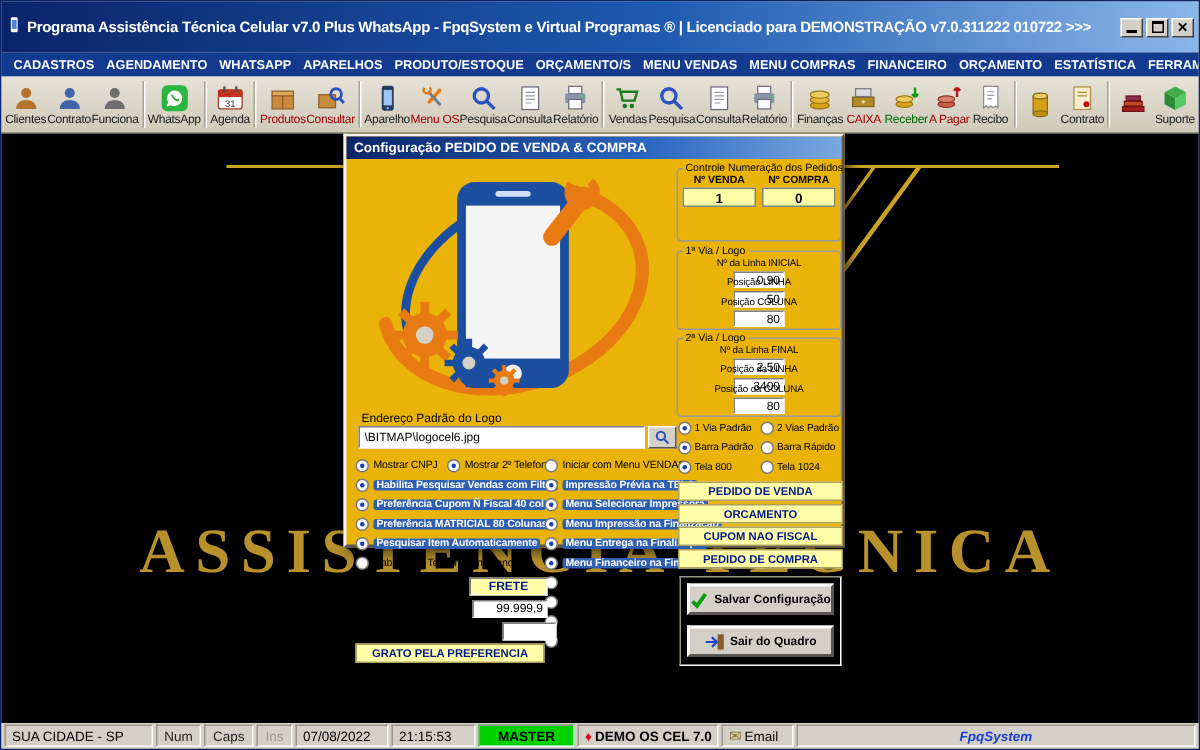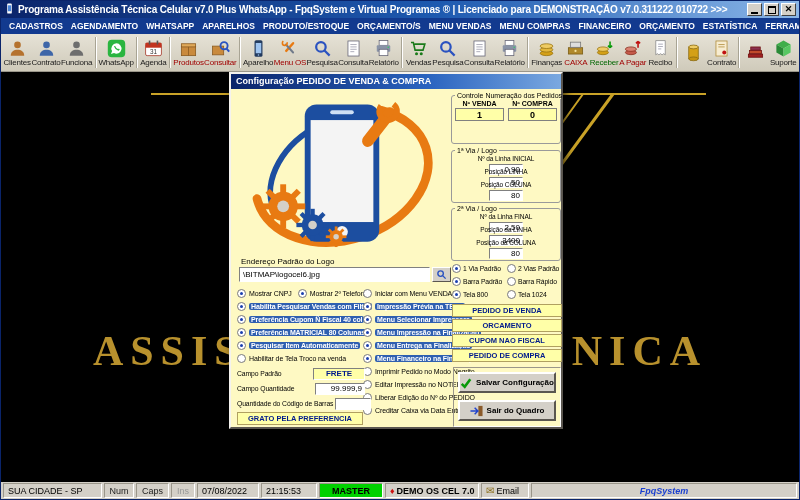--- a/index.html
+++ b/index.html
@@ -1,21 +1,21 @@
 <!DOCTYPE html>
 <html><head>
 <meta charset="utf-8">
 <style>
   *{margin:0;padding:0;box-sizing:border-box;}
   html,body{width:800px;height:500px;overflow:hidden;}
   body{font-family:"Liberation Sans",sans-serif;background:#000;}
   .window{width:800px;height:500px;display:flex;flex-direction:column;border:1px solid #0a246a;background:#d4d0c8;}
 
   
-  .titlebar{flex:0 0 17px;height:17px;background:linear-gradient(90deg,#0a246a,#1e5ab0 55%,#8ab6e8);display:flex;align-items:center;padding:0 3px;color:#fff;font-size:10px;font-weight:bold;gap:3px;}
+  .titlebar{flex:0 0 17px;height:17px;background:linear-gradient(90deg,#0a246a,#1e5ab0 55%,#8ab6e8);display:flex;align-items:center;padding:17px 3px;color:#fff;font-size:10px;font-weight:bold;gap:3px;}
   .tb-title{white-space:nowrap;overflow:hidden;flex:1;letter-spacing:-0.2px;}
   .tb-btns{display:flex;}
   .tbtn{width:15px;height:13px;background:#d4d0c8;border:1px solid;border-color:#fff #404040 #404040 #fff;color:#000;font-size:9px;line-height:11px;text-align:center;margin-left:2px;font-weight:bold;display:flex;align-items:center;justify-content:center;}
   .glyph-min{width:7px;border-bottom:2px solid #000;height:8px;}
   .glyph-max{width:8px;height:8px;border:1px solid #000;border-top:2px solid #000;}
   .glyph-close{font-size:9px;line-height:9px;}
 
   
   .menubar{flex:0 0 16px;height:16px;background:#123a8f;display:flex;align-items:center;padding:0 4px;overflow:hidden;}
   .menu-item{color:#fff;font-size:8.5px;font-weight:bold;padding:0 4px;line-height:16px;white-space:nowrap;display:flex;align-items:center;gap:2px;}
@@ -26,21 +26,21 @@
   .tool-icon{height:20px;display:flex;align-items:center;justify-content:center;}
   .tool-label{font-size:8px;line-height:9px;letter-spacing:-0.2px;white-space:nowrap;color:#1a1a1a;}
   .tool-sep{width:2px;border-left:1px solid #a8a494;border-right:1px solid #fff;margin:2px 2px;}
 
   
   .desktop{position:relative;flex:1;background:#000;overflow:hidden;}
   .emblem{position:absolute;left:0;top:0;}
   .watermark{position:absolute;left:0;top:255px;width:100%;text-align:center;font-family:"Liberation Serif",serif;font-size:42px;font-weight:bold;color:#b8912d;letter-spacing:7px;white-space:nowrap;}
 
   
-  .dialog{position:absolute;left:228px;top:0;width:334px;height:357px;background:#fef9c3;border:2px solid;border-color:#f4f2ee #5a5650 #5a5650 #f4f2ee;box-shadow:3px 3px 8px rgba(0,0,0,.65);}
+  .dialog{position:absolute;left:228px;top:0;width:334px;height:276px;background:#eab308;border:2px solid;border-color:#f4f2ee #5a5650 #5a5650 #f4f2ee;box-shadow:3px 3px 8px rgba(0,0,0,.65);}
   .dlg-title{height:15px;background:linear-gradient(90deg,#0a246a,#2a64c0 60%,#7aa8e0);color:#fff;font-size:9px;font-weight:bold;line-height:15px;padding:0 5px;white-space:nowrap;overflow:hidden;}
   .logo-box{position:absolute;left:8px;top:19px;width:206px;height:162px;display:flex;align-items:center;justify-content:center;}
   .logo-path-label{position:absolute;left:10px;top:183px;font-size:8px;color:#000;}
   .path-row{position:absolute;left:8px;top:193px;width:212px;height:16px;display:flex;gap:2px;}
   .path-input{flex:1;height:15px;font-size:8px;background:#fff;border:1px solid;border-color:#808080 #fff #fff #808080;padding:0 3px;font-family:inherit;color:#000;}
   .path-btn{width:19px;height:15px;background:#d4d0c8;border:1px solid;border-color:#fff #5a5650 #5a5650 #fff;display:flex;align-items:center;justify-content:center;padding:0;}
 
   .pair-row{position:absolute;left:6px;top:213px;width:215px;display:flex;gap:6px;}
   .opts-left{position:absolute;left:6px;top:226px;width:124px;}
   .opts-mid{position:absolute;left:132px;top:213px;width:96px;}

